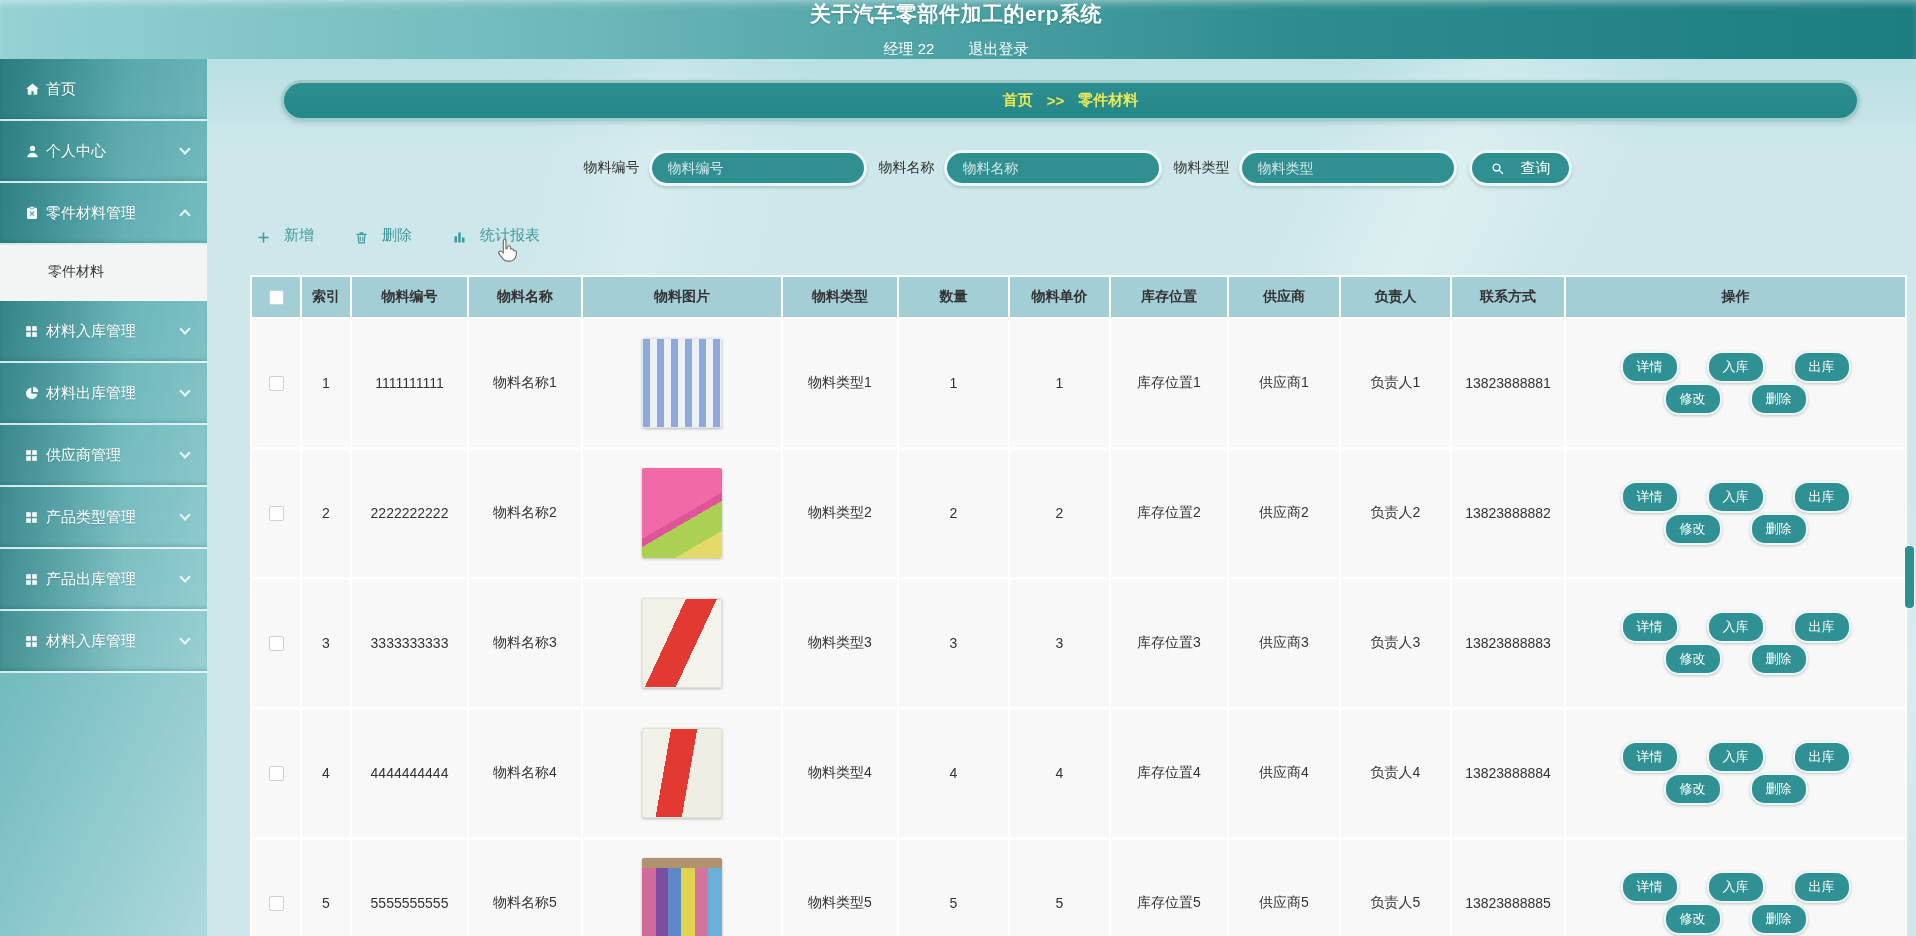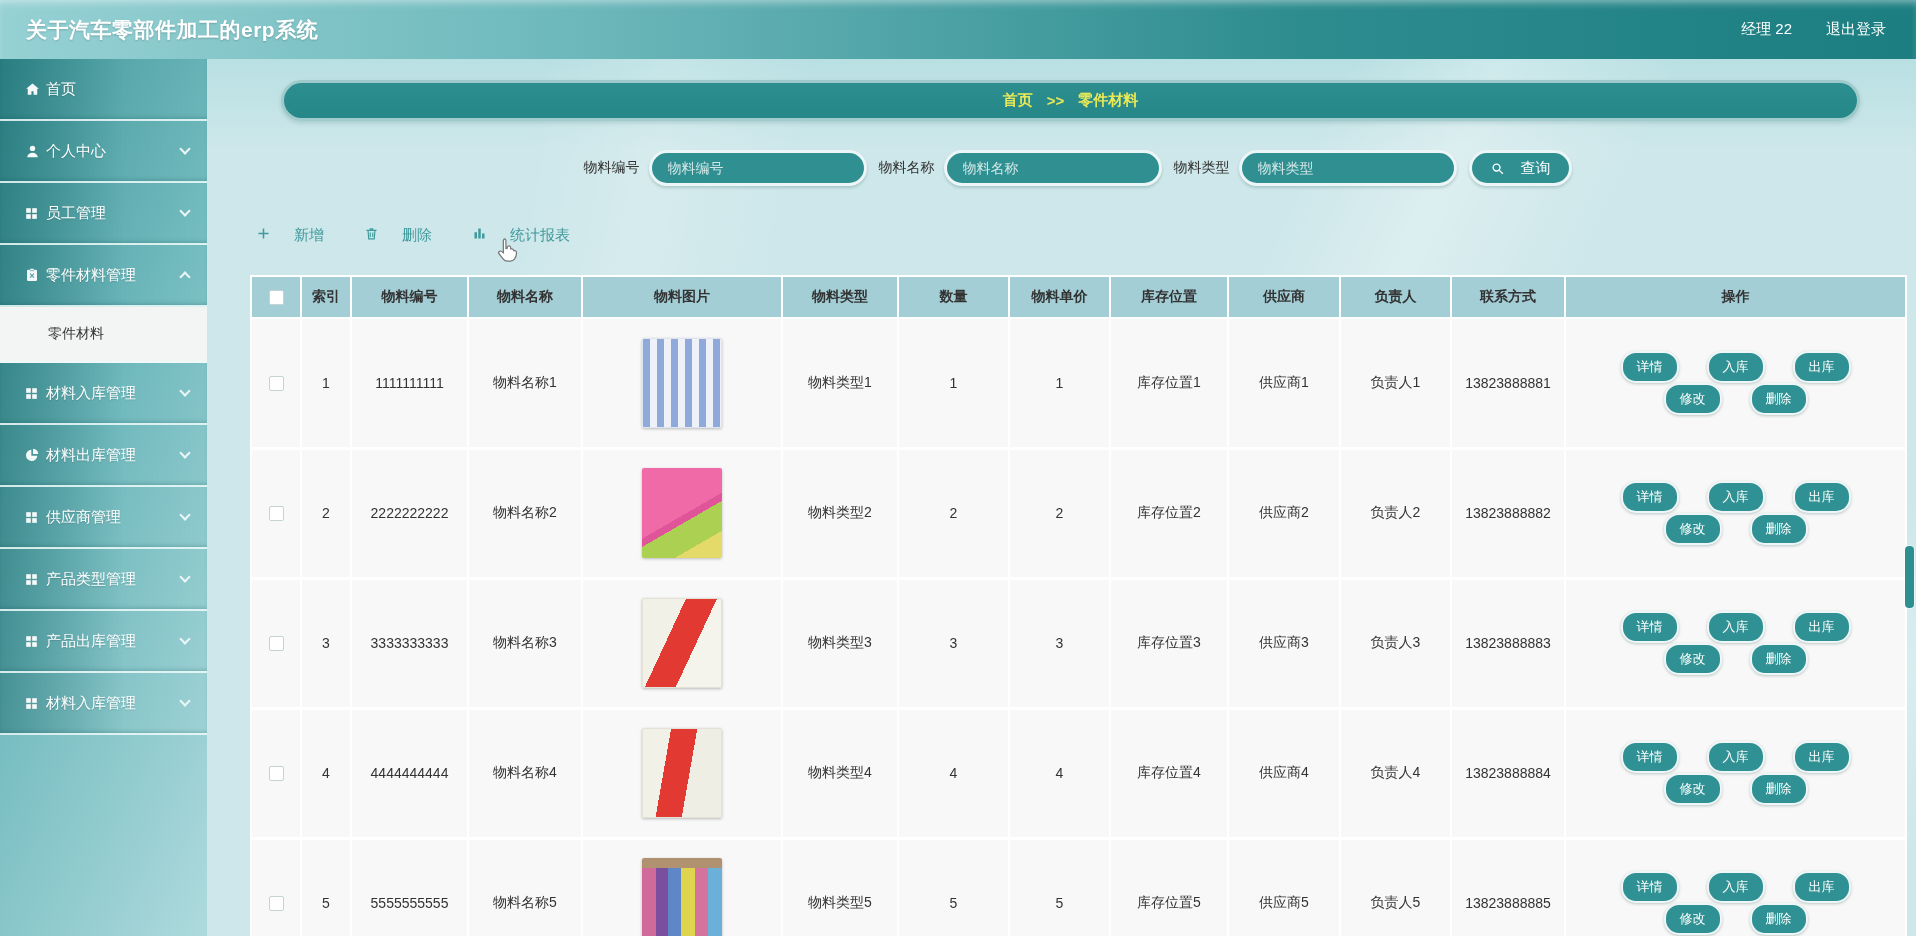--- a/index.html
+++ b/index.html
@@ -4,21 +4,21 @@
 <style>
   * { margin:0; padding:0; box-sizing:border-box; }
   html,body { width:1916px; height:936px; overflow:hidden; }
   body { font-family:"Liberation Sans","DejaVu Sans",sans-serif; color:#333; }
   .page { position:relative; width:1916px; height:936px; overflow:hidden; background:#cde7ea; }
 
   
   .topbar { height:59px; display:flex; align-items:center; justify-content:space-between;
     padding:0 30px 0 26px;
     background:linear-gradient(90deg,#96d1d4 0%,#6db8bb 30%,#2d8c8e 68%,#1c7e81 100%);
-    box-shadow:inset 0 6px 8px -4px rgba(255,255,255,.5); position:relative; z-index:5; }
+    box-shadow:inset 0 6px 8px -4px rgba(255,255,255,.5); position:relative; z-index:5;flex-direction:column; }
   .app-title { color:#fff; font-size:21px; font-weight:bold; letter-spacing:.5px;
     text-shadow:0 1px 2px rgba(0,0,0,.18); }
   .topbar-right { display:flex; gap:34px; color:#fff; font-size:15px; }
   .topbar-right span { cursor:pointer; }
 
   
   .layout { display:flex; height:877px; }
 
   
   .sidebar { width:207px; flex:0 0 207px; height:100%;
@@ -62,21 +62,21 @@
     border:3px solid #edf6f7; color:#fff; padding:0 16px; font-size:14px; outline:none;
     font-family:inherit; box-shadow:0 2px 3px rgba(0,60,60,.18); }
   .pill-input::placeholder { color:rgba(255,255,255,.78); }
   .query-btn { height:36px; padding:0 18px; border-radius:18px; background:#2f8f91;
     border:3px solid #edf6f7; color:#fff; font-size:15px; display:flex; align-items:center;
     gap:16px; cursor:pointer; font-family:inherit; box-shadow:0 2px 3px rgba(0,60,60,.18); }
 
   
   .toolbar { margin:38px 0 0 6px; display:flex; align-items:center; gap:40px;
     font-size:15px; color:#3f9a9c; height:22px; }
-  .tool-link { display:flex; align-items:flex-start; gap:23px; cursor:pointer; white-space:nowrap; }
+  .tool-link { display:flex; align-items:flex-end; gap:13px; cursor:pointer; white-space:nowrap; }
 
   
   table.data-table { margin-top:29px; border-collapse:collapse; table-layout:fixed;
     width:1655px; background:#fff; }
   .data-table th { background:#a3ced6; height:42px; font-size:14px; font-weight:600;
     color:#333; border:2px solid #fff; text-align:center; }
   .data-table td { background:#f8f8f8; height:130px; font-size:14px; color:#333;
     border:2px solid #fff; border-bottom-width:3px; text-align:center; vertical-align:middle; }
   .cb { appearance:none; -webkit-appearance:none; width:15px; height:15px; background:#fff;
     border:1px solid #c6d3d3; border-radius:2px; cursor:pointer; vertical-align:middle; }
@@ -130,32 +130,20 @@
           <span class="mi-label">首页</span>
         </div>
         <div class="menu-item">
           <span class="mi-icon">
             <svg viewBox="0 0 24 24" width="17" height="17">
               <circle cx="12" cy="7.6" r="3.8" fill="#fff"></circle>
               <path d="M4.5 20c.6-4 3.6-6.2 7.5-6.2s6.9 2.2 7.5 6.2z" fill="#fff"></path>
             </svg>
           </span>
           <span class="mi-label">个人中心</span>
-          <span class="chev"></span>
-        </div>
-        <div class="menu-item">
-          <span class="mi-icon">
-            <svg viewBox="0 0 24 24" width="15" height="15">
-              <rect x="3.5" y="3.5" width="7.4" height="7.4" fill="#fff"></rect>
-              <rect x="13.1" y="3.5" width="7.4" height="7.4" fill="#fff"></rect>
-              <rect x="3.5" y="13.1" width="7.4" height="7.4" fill="#fff"></rect>
-              <rect x="13.1" y="13.1" width="7.4" height="7.4" fill="#fff"></rect>
-            </svg>
-          </span>
-          <span class="mi-label">员工管理</span>
           <span class="chev"></span>
         </div>
         <div class="menu-item">
           <span class="mi-icon">
             <svg viewBox="0 0 24 24" width="16" height="16">
               <rect x="4.5" y="4" width="15" height="17" rx="2" fill="#fff"></rect>
               <rect x="9" y="2.2" width="6" height="3.4" rx="1" fill="#fff" stroke="#4ba0a3" stroke-width="1"></rect>
               <path d="m9 10 6 6M15 10l-6 6" stroke="#4ba0a3" stroke-width="1.6"></path>
             </svg>
           </span>

